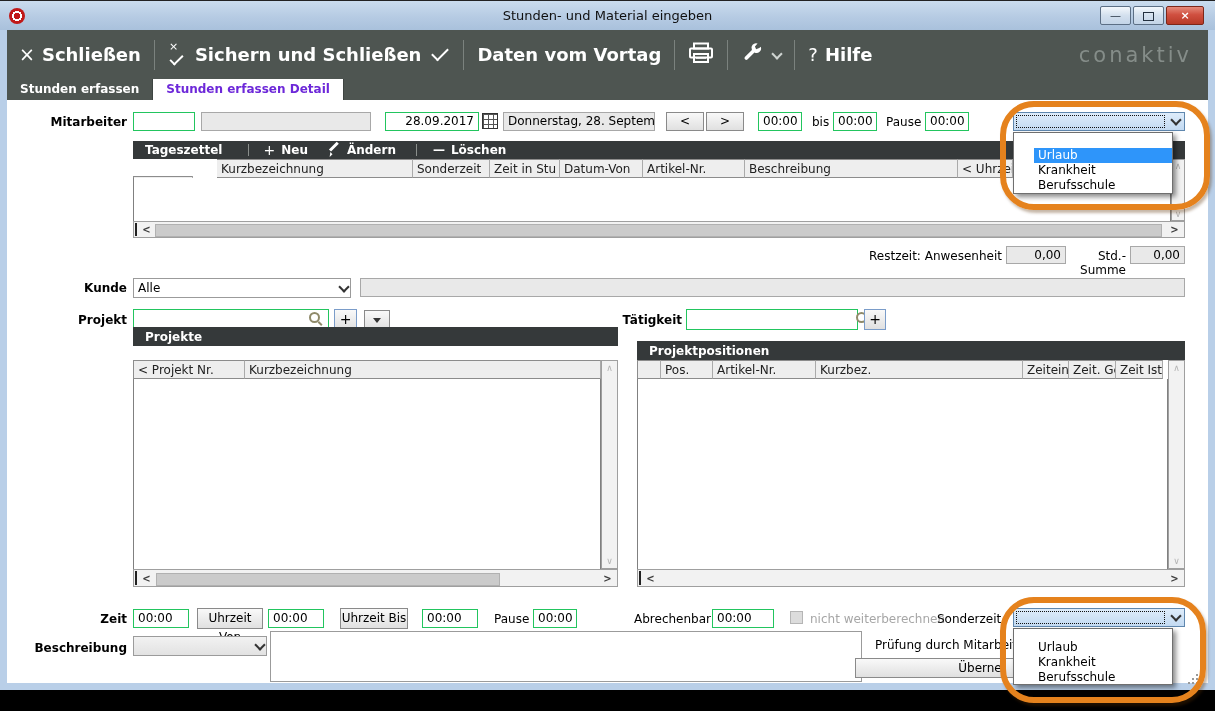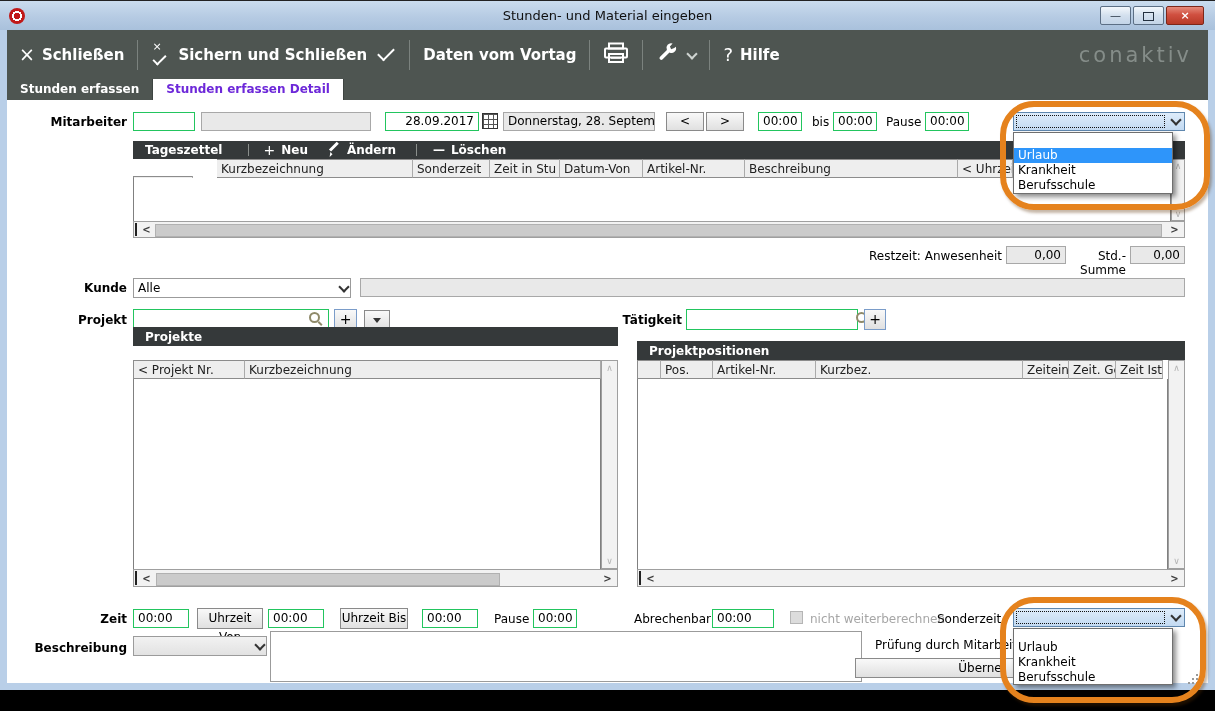--- a/index.html
+++ b/index.html
@@ -14,21 +14,21 @@
   .rec-icon{left:9px;top:7px;width:16px;height:16px;border-radius:50%;
     background:radial-gradient(circle at 50% 50%, #c01818 0 3px, #ffffff 3px 5px, #c01818 5px 8px);}
   .winbtn{top:5px;width:31px;height:19px;border:1px solid #5c6f85;border-radius:2px;
     background:linear-gradient(#f4f8fc,#d3e0ee 50%,#c3d4e7);text-align:center;line-height:17px;
     font-size:11px;color:#23303f;box-sizing:border-box;}
   .winbtn.close{background:linear-gradient(#e58a7a,#d05040 45%,#b83a28);border-color:#7c2618;color:#fff;font-weight:bold;}
   .maxglyph{display:inline-block;width:9px;height:7px;border:1px solid #23303f;margin-top:5px;}
   
   .toolbar{left:7px;top:30px;width:1201px;height:49px;background:#4e5551;display:flex;align-items:center;color:#fff;}
   .tb-item{display:flex;align-items:center;gap:7px;cursor:default;}
-  .tb-label{font-weight:bold;font-size:15px;}
+  .tb-label{font-weight:bold;font-size:18px;}
   .tb-sep{width:1px;height:30px;background:#7b827e;margin:0 13px;}
   .x-glyph{font-size:19px;line-height:19px;font-weight:normal;}
   .ck{display:inline-block;width:11px;height:5px;border-left:2px solid #fff;border-bottom:2px solid #fff;transform:rotate(-45deg);}
   .ck.big{width:14px;height:7px;margin:0 2px 4px 4px;}
   .savestack{position:relative;width:20px;height:24px;}
   .savestack .sx{position:absolute;left:1px;top:-3px;font-size:11px;}
   .savestack .sc{position:absolute;left:2px;top:12px;}
   .chev-dn{display:inline-block;width:6px;height:6px;border-right:2px solid #fff;border-bottom:2px solid #fff;transform:rotate(45deg);margin:0 0 2px 3px;}
   .q-glyph{font-size:18px;line-height:18px;}
   .brand{margin-left:auto;margin-right:16px;font-size:21px;letter-spacing:3px;color:#858d89;font-weight:normal;}
@@ -57,21 +57,21 @@
   .scr-arrow{position:absolute;top:1px;width:15px;height:13px;text-align:center;line-height:13px;font-size:10px;font-weight:bold;color:#3c3c3c;}
   .thumb{position:absolute;top:2px;height:11px;background:#cbcbcb;border:1px solid #b1b1b1;}
   .vscroll{background:#f2f2f2;border:1px solid #9f9f9f;box-sizing:border-box;}
   .v-arrow{position:absolute;left:0;width:100%;text-align:center;font-size:9px;color:#b3b3b3;}
   .splitter{position:absolute;width:2px;background:#222;}
   .combo{background:linear-gradient(#deecfa,#c3daf2);border:1px solid #5f87ae;box-sizing:border-box;}
   .combo-focus{position:absolute;left:2px;top:2px;right:19px;bottom:2px;border:1px dotted #111;}
   .combo-zone{position:absolute;right:0;top:0;width:17px;height:100%;display:flex;align-items:center;justify-content:center;}
   .chev-d{display:inline-block;width:6px;height:6px;border-right:2px solid #333;border-bottom:2px solid #333;transform:rotate(45deg);margin-bottom:3px;}
   .dlist{background:#fff;border:1px solid #6f6f6f;box-shadow:3px 3px 5px rgba(0,0,0,0.45);z-index:40;box-sizing:border-box;}
-  .ditem{padding:0 4px;line-height:15px;height:15px;overflow:hidden;white-space:nowrap;}
+  .ditem{padding:0 4px;line-height:15px;height:15px;overflow:hidden;white-space:nowrap;margin-left:20px;}
   .ditem.hl{background:#2e95fa;color:#fff;}
   .annot{border:6px solid #e5821d;border-radius:34px;box-shadow:2px 3px 3px rgba(90,45,0,0.35);z-index:50;pointer-events:none;}
   .select{background:#fff;border:1px solid #9b9b9b;box-sizing:border-box;padding:0 4px;line-height:18px;}
   .select.gray{background:linear-gradient(#f2f2f2,#e2e2e2);}
   .sel-zone{position:absolute;right:2px;top:0;height:100%;display:flex;align-items:center;}
   .mag{position:relative;width:14px;height:14px;display:inline-block;}
   .mag::before{content:"";position:absolute;left:0;top:0;width:7px;height:7px;border:2px solid #8f8a6a;border-radius:50%;}
   .mag::after{content:"";position:absolute;left:10px;top:9px;width:5px;height:2px;background:#8f8a6a;transform:rotate(45deg);transform-origin:0 0;}
   .tri-down{width:0;height:0;border-left:4px solid transparent;border-right:4px solid transparent;border-top:5px solid #333;}
   .cal{box-sizing:border-box;border:1px solid #333;background-color:#fff;

